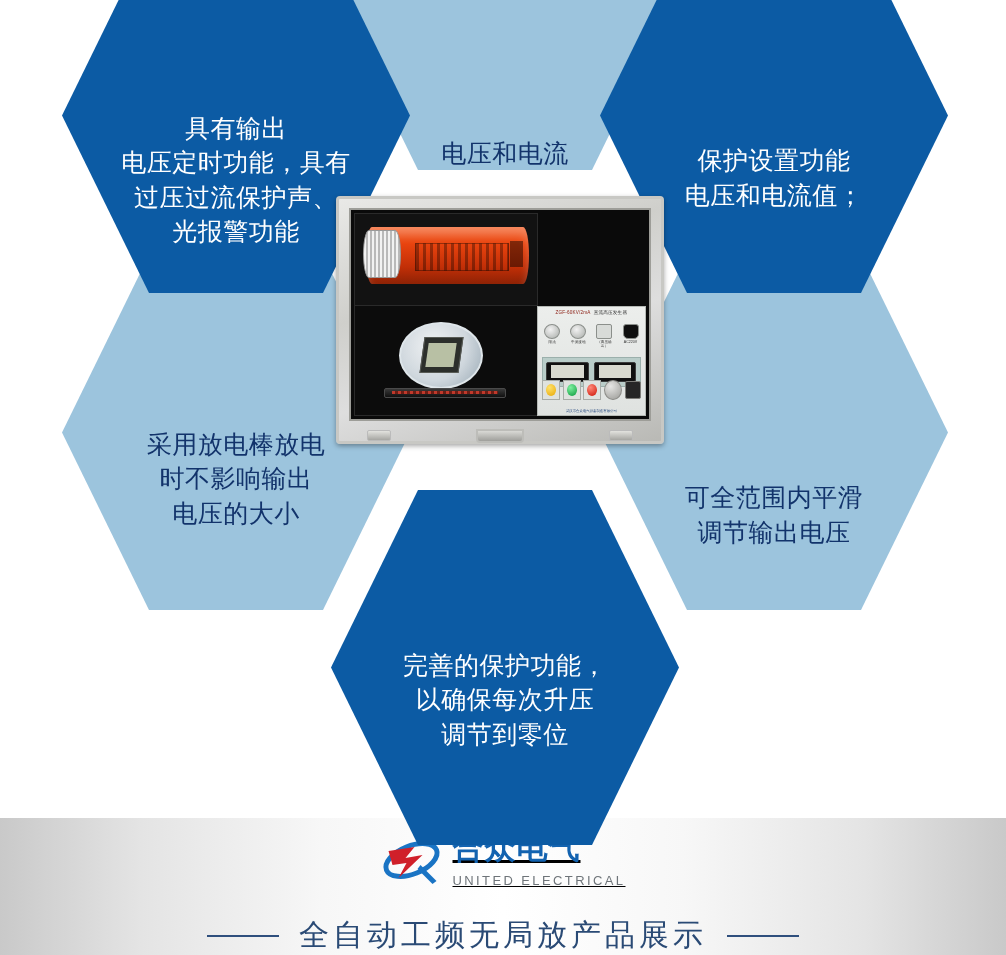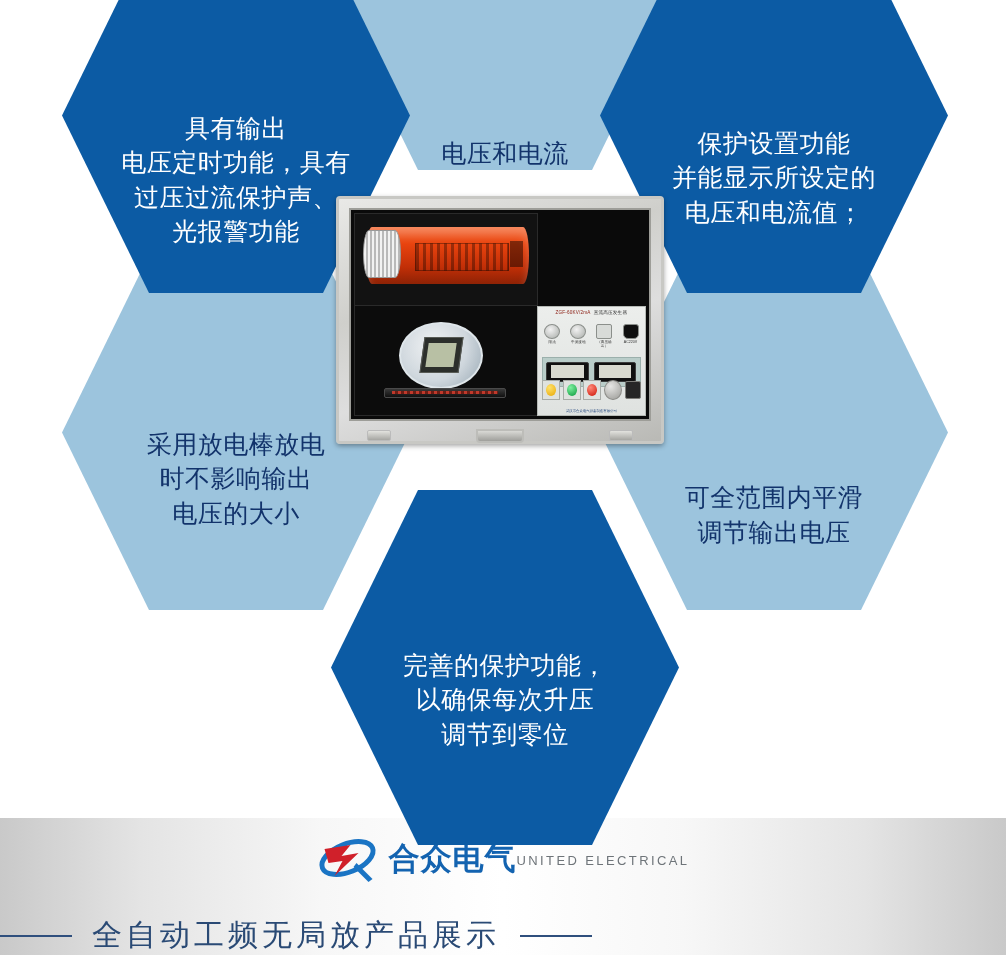--- a/index.html
+++ b/index.html
@@ -137,26 +137,26 @@
   #footer{
     position:absolute;left:0;top:818px;width:1006px;height:137px;
     background:linear-gradient(90deg,#c9c9c9 0%,#e4e4e4 14%,#f7f7f7 32%,#ffffff 50%,#f7f7f7 68%,#e4e4e4 86%,#c9c9c9 100%);
     overflow:hidden;
   }
   #logo{
     position:absolute;left:50%;top:14px;transform:translateX(-50%);
     display:flex;align-items:center;gap:10px;
   }
   #logo-mark{width:62px;height:52px;flex:none;}
-  #logo-words{display:flex;flex-direction:row;line-height:1;}
+  #logo-words{display:flex;flex-direction:column;line-height:1;text-decoration:underline;}
   #logo-cn{font-size:31px;font-weight:bold;color:#1363b0;letter-spacing:1px;}
   #logo-en{font-size:13px;color:#6e7479;letter-spacing:2.4px;margin-top:11px;}
   #footline{
     position:absolute;left:0;right:0;top:97px;
-    display:flex;align-items:center;justify-content:flex-start;gap:20px;
+    display:flex;align-items:center;justify-content:center;gap:20px;
   }
   .frule{width:72px;height:2px;background:#2f4f7d;}
   #foot-title{
     font-size:30px;color:#2a4a75;letter-spacing:4px;white-space:nowrap;
   }
 </style>
 </head>
 <body>
 
 <div id="stage">
@@ -175,21 +175,20 @@
       <div>电压定时功能，具有</div>
       <div>过压过流保护声、</div>
       <div>光报警功能</div>
     </div>
   </div>
 
   <div class="hexwrap" style="left:600px;top:-62px;width:348px;height:355px;z-index:10">
     <div class="hex dark"></div>
     <div class="hextext ondark" style="padding-top:62px;">
       <div>保护设置功能</div>
-      <div>并能显示所设定的</div>
       <div>电压和电流值；</div>
     </div>
   </div>
 
   <div class="hexwrap" style="left:600px;top:255px;width:348px;height:355px;z-index:8">
     <div class="hex light"></div>
     <div class="hextext onlight" style="padding-top:82px;">
       <div>可全范围内平滑</div>
       <div>调节输出电压</div>
     </div>

